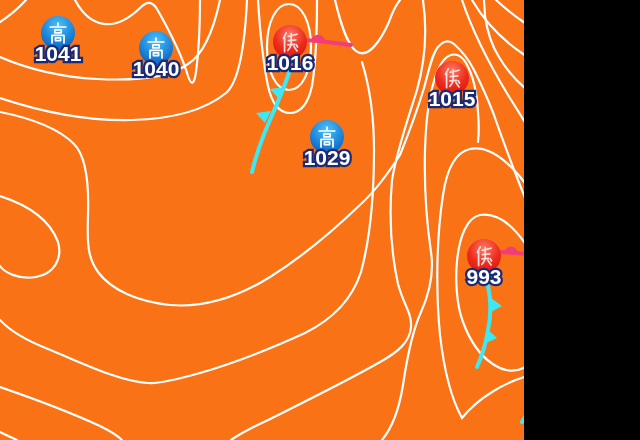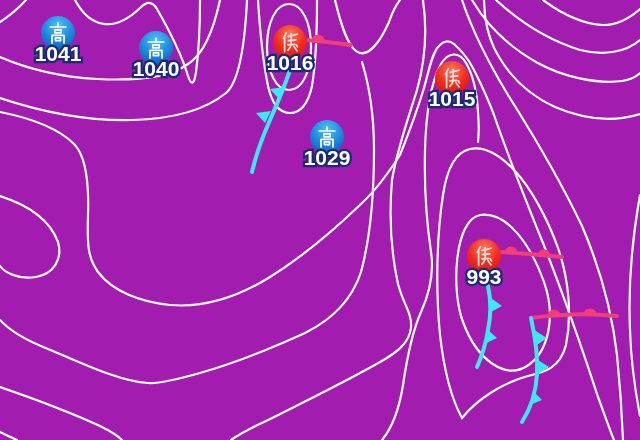--- a/index.html
+++ b/index.html
@@ -1,16 +1,16 @@
 <!DOCTYPE html>
 <html><head>
 <meta charset="utf-8">
 <style>
   html,body{margin:0;padding:0;background:#000;}
-  .map-stage{position:relative;width:640px;height:440px;background:#a21caf;overflow:hidden;}
+  .map-stage{position:relative;width:524px;height:440px;background:#f97316;overflow:hidden;}
   .map-stage svg{display:block;}
   .isobar{fill:none;stroke:#fff;stroke-width:2.2;stroke-linecap:round;}
   .front-line{fill:none;stroke-width:4;stroke-linecap:round;}
   .marker-label{font-family:"Liberation Sans","DejaVu Sans",sans-serif;font-size:21px;font-weight:bold;
     fill:#fff;stroke:#1b2a74;stroke-width:4.5;paint-order:stroke;text-anchor:middle;}
   .glyph{fill:none;stroke-width:1.7;stroke-linecap:round;stroke-linejoin:round;}
 </style>
 </head>
 <body>
 

